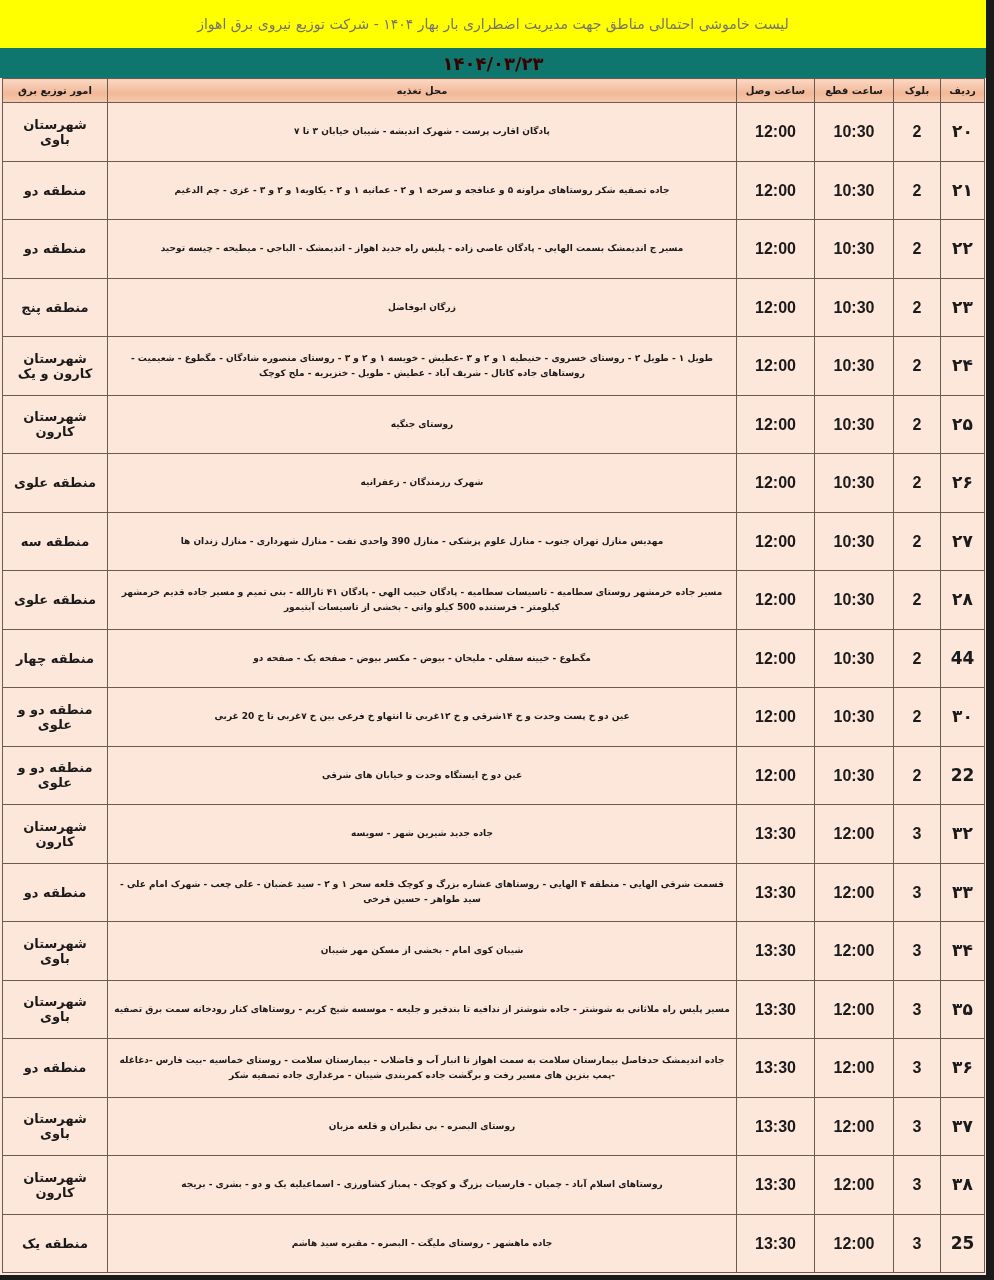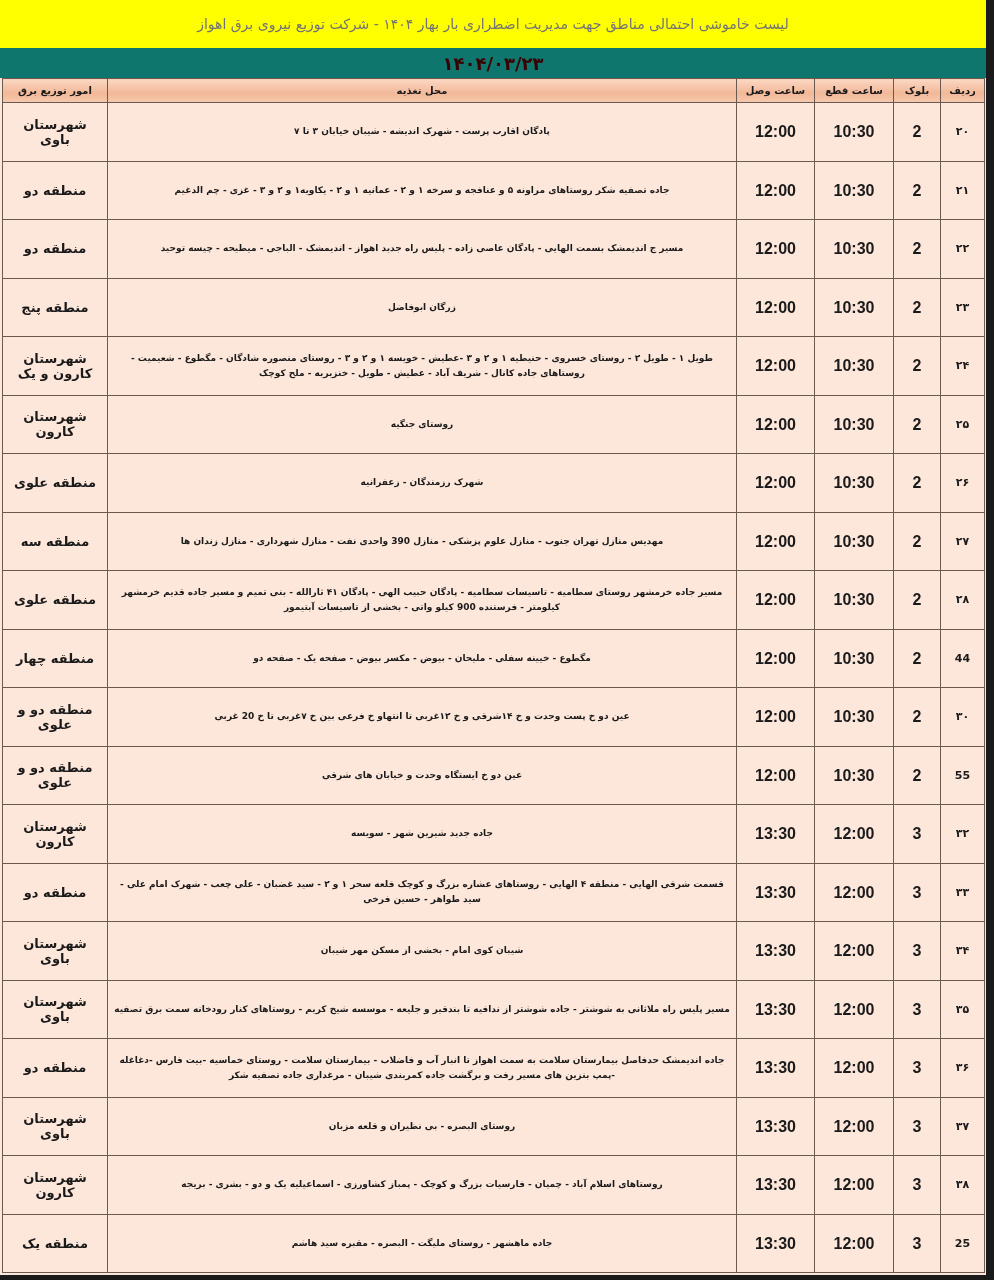--- a/index.html
+++ b/index.html
@@ -34,21 +34,21 @@
   }
   th, td { border:1px solid #6b5a50; padding:0 4px; text-align:center; color:#1a1a1a; }
   th {
     height:23px; font-size:10px; font-weight:bold;
     background:linear-gradient(#fbd7c3, #f2b898 60%, #f7c9af);
     text-align:center;
   }
   td { height:57.5px; font-size:9px; font-weight:bold; line-height:15px; }
   td.num { font-family:"Liberation Sans", sans-serif; font-size:16px;margin-left:28px; }
   td.blk { font-family:"Liberation Sans", sans-serif; font-size:16px; }
-  td.idx { font-size:11px; }
+  td.idx { font-size:17px; }
   td.area { font-size:13px; }
   col.c-idx { width:44px; }
   col.c-blk { width:47px; }
   col.c-cut { width:79px; }
   col.c-con { width:78px; }
   col.c-loc { width:629px; }
   col.c-area { width:105px; }
 </style>
 </head>
 <body>
@@ -139,41 +139,41 @@
           <td class="num">10:30</td>
           <td class="num">12:00</td>
           <td class="loc">مهدیس منازل تهران جنوب - منازل علوم پزشکی - منازل 390 واحدی نفت - منازل شهرداری - منازل زندان ها</td>
           <td class="area">منطقه سه</td>
         </tr>
         <tr>
           <td class="idx">۲۸</td>
           <td class="blk">2</td>
           <td class="num">10:30</td>
           <td class="num">12:00</td>
-          <td class="loc">مسیر جاده خرمشهر روستای سطامیه - تاسیسات سطامیه - پادگان حبیب الهی - پادگان ۴۱ ثارالله - بنی تمیم و مسیر جاده قدیم خرمشهر کیلومتر - فرستنده 900 کیلو واتی - بخشی از تاسیسات آبتیمور</td>
+          <td class="loc">مسیر جاده خرمشهر روستای سطامیه - تاسیسات سطامیه - پادگان حبیب الهی - پادگان ۴۱ ثارالله - بنی تمیم و مسیر جاده قدیم خرمشهر کیلومتر - فرستنده 500 کیلو واتی - بخشی از تاسیسات آبتیمور</td>
           <td class="area">منطقه علوی</td>
         </tr>
         <tr>
           <td class="idx">44</td>
           <td class="blk">2</td>
           <td class="num">10:30</td>
           <td class="num">12:00</td>
           <td class="loc">مگطوع - خیینه سفلی - ملیحان - بیوض - مکسر بیوض - صفحه یک - صفحه دو</td>
           <td class="area">منطقه چهار</td>
         </tr>
         <tr>
           <td class="idx">۳۰</td>
           <td class="blk">2</td>
           <td class="num">10:30</td>
           <td class="num">12:00</td>
           <td class="loc">عین دو خ پست وحدت و خ ۱۴شرقی و خ ۱۲غربی تا انتهاو خ فرعی بین خ ۷غربی تا خ 20 غربی</td>
           <td class="area">منطقه دو و علوی</td>
         </tr>
         <tr>
-          <td class="idx">55</td>
+          <td class="idx">22</td>
           <td class="blk">2</td>
           <td class="num">10:30</td>
           <td class="num">12:00</td>
           <td class="loc">عین دو خ ایستگاه وحدت و خیابان های شرقی</td>
           <td class="area">منطقه دو  و علوی</td>
         </tr>
         <tr>
           <td class="idx">۳۲</td>
           <td class="blk">3</td>
           <td class="num">12:00</td>

